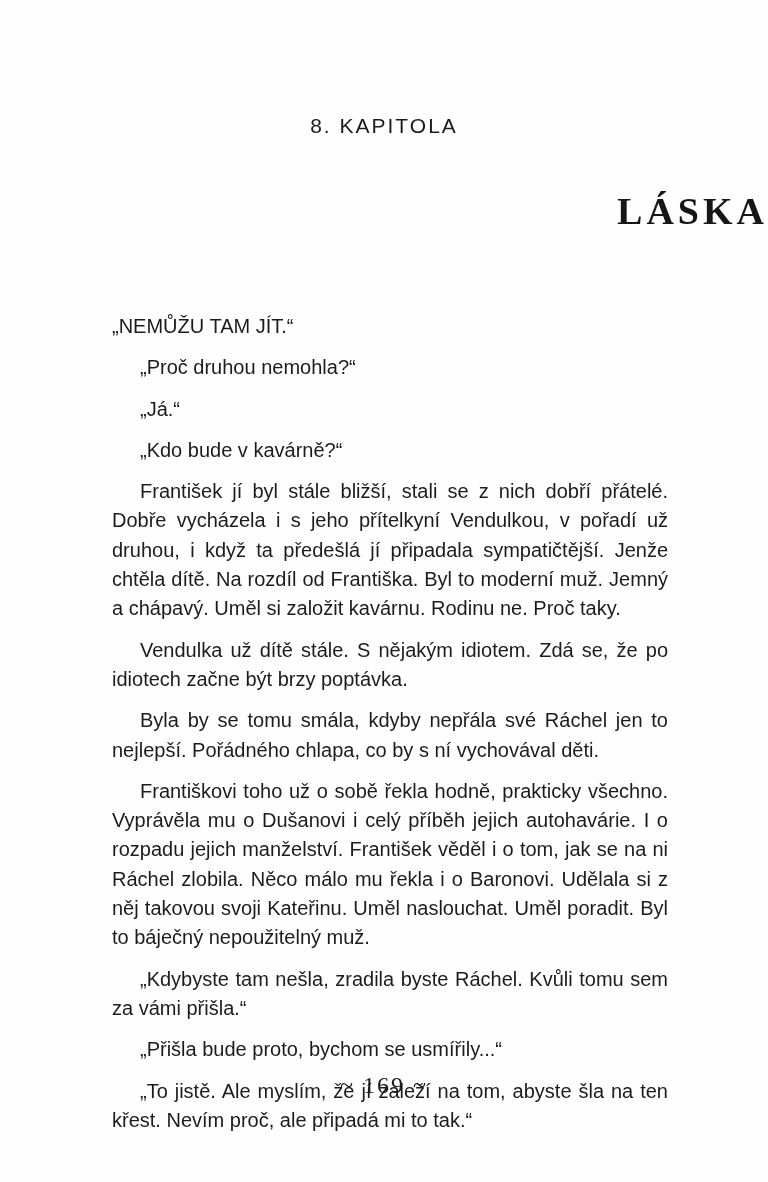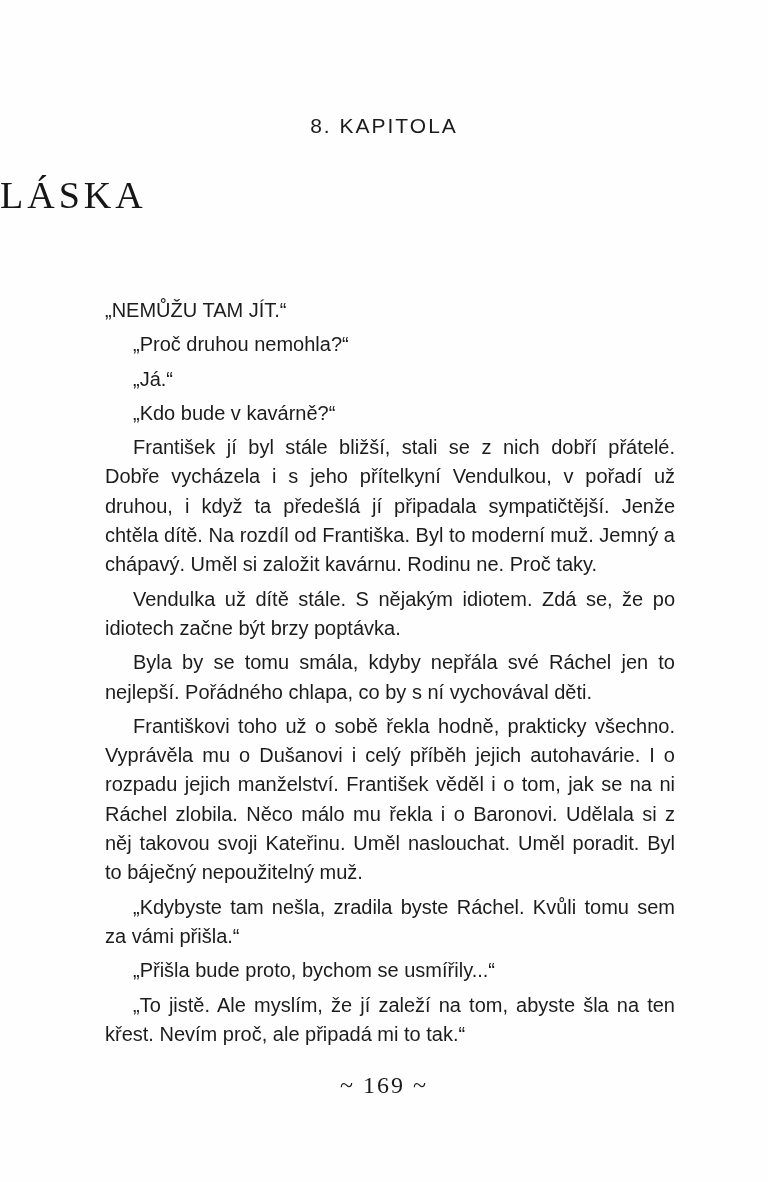--- a/index.html
+++ b/index.html
@@ -19,41 +19,41 @@
   .chapter-label {
     padding-top: 114px;
     text-align: center;
     font-size: 21px;
     line-height: 24px;
     letter-spacing: 2px;
     font-weight: 400;
     color: #1b1b1b;
   }
   .chapter-title {
-    margin-top: 34px;
-    text-align: left;
+    margin-top: 50px;
+    text-align: right;
     font-family: "Liberation Serif", serif;
-    font-weight: 400;
+    font-weight: 700;
     font-size: 38px;
     line-height: 46px;
     letter-spacing: 4px;
     color: #161616;
   }
   .body-text {
     margin-top: 78px;
     margin-left: 100px;
     width: 580px;
     font-size: 20px;
     line-height: 29.3px;
     text-align: justify;
     hyphens: none;
     color: #1c1c1c;
   }
   .body-text p {
-    margin: 5px;
+    margin: 12px;
     padding: 0;
   }
   .body-text p.indent {
     text-indent: 28px;
   }
   .page-number {
     position: absolute;
     top: 1072px;
     left: 0;
     width: 100%;

